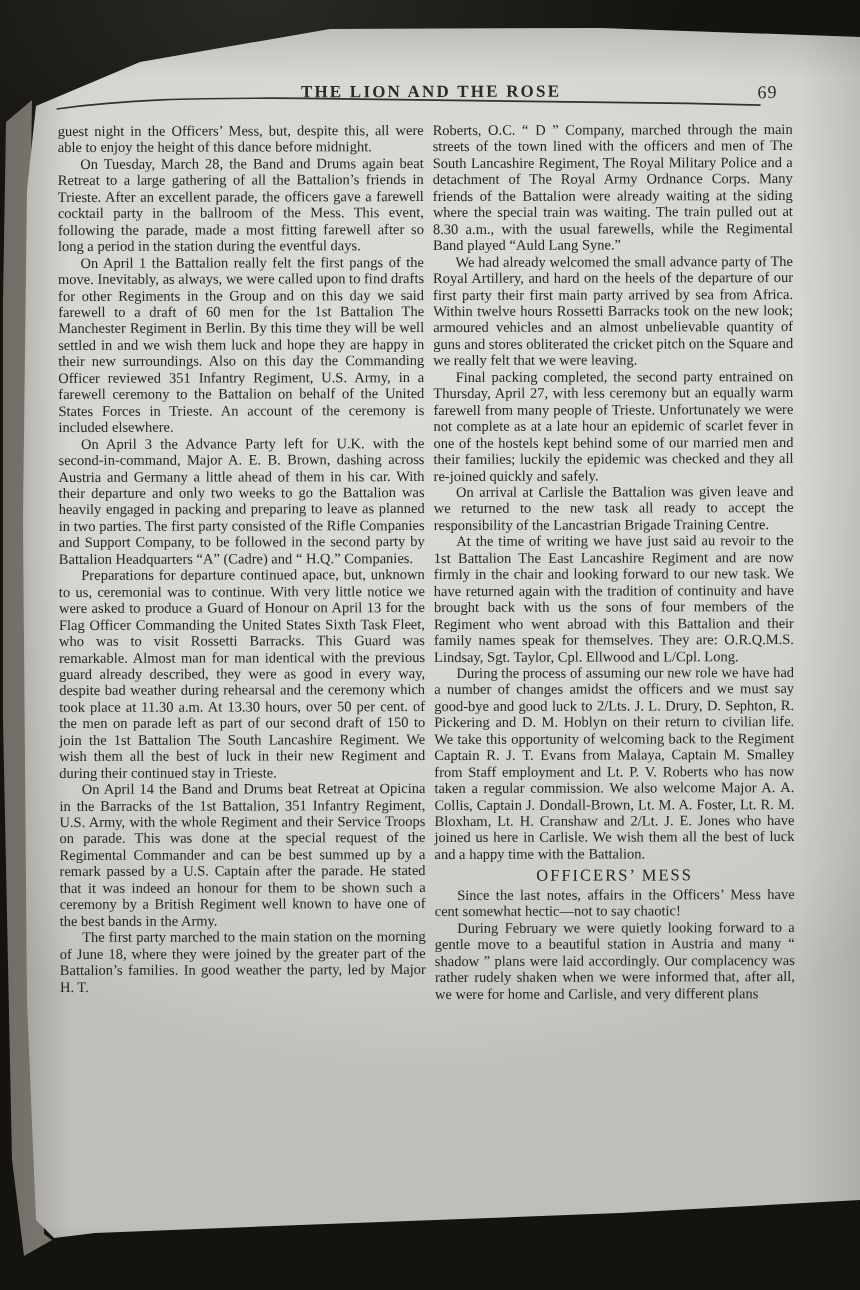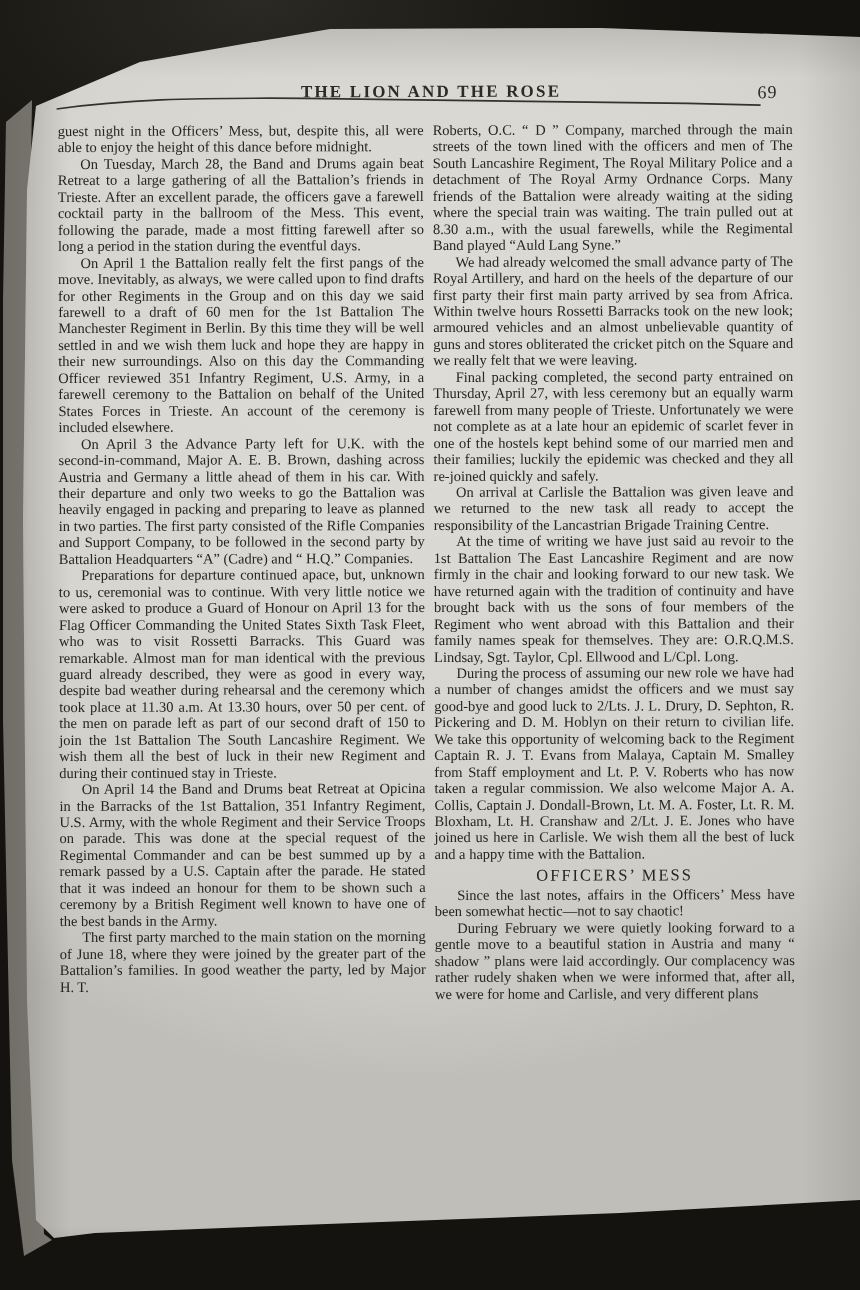--- a/index.html
+++ b/index.html
@@ -135,20 +135,20 @@
         <div>
             <p class="para flush">Roberts, O.C. “ D ” Company, marched through the main streets of the town lined with the officers and men of The South Lancashire Regiment, The Royal Military Police and a detachment of The Royal Army Ordnance Corps.  Many friends of the Battalion were already waiting at the siding where the special train was waiting.  The train pulled out at 8.30 a.m., with the usual farewells, while the Regimental Band played “Auld Lang Syne.”</p>
             <p class="para">We had already welcomed the small advance party of The Royal Artillery, and hard on the heels of the departure of our first party their first main party arrived by sea from Africa.  Within twelve hours Rossetti Barracks took on the new look; armoured vehicles and an almost unbelievable quantity of guns and stores obliterated the cricket pitch on the Square and we really felt that we were leaving.</p>
             <p class="para">Final packing completed, the second party entrained on Thursday, April 27, with less ceremony but an equally warm farewell from many people of Trieste.  Unfortunately we were not complete as at a late hour an epidemic of scarlet fever in one of the hostels kept behind some of our married men and their families; luckily the epidemic was checked and they all re-joined quickly and safely.</p>
             <p class="para">On arrival at Carlisle the Battalion was given leave and we returned to the new task all ready to accept the responsibility of the Lancastrian Brigade Training Centre.</p>
             <p class="para">At the time of writing we have just said au revoir to the 1st Battalion The East Lancashire Regiment and are now firmly in the chair and looking forward to our new task.  We have returned again with the tradition of continuity and have brought back with us the sons of four members of the Regiment who went abroad with this Battalion and their family names speak for themselves.  They are: O.R.Q.M.S. Lindsay, Sgt. Taylor, Cpl. Ellwood and L/Cpl. Long.</p>
             <p class="para">During the process of assuming our new role we have had a number of changes amidst the officers and we must say good-bye and good luck to 2/Lts. J. L. Drury, D. Sephton, R. Pickering and D. M. Hoblyn on their return to civilian life.  We take this opportunity of welcoming back to the Regiment Captain R. J. T. Evans from Malaya, Captain M. Smalley from Staff employment and Lt. P. V. Roberts who has now taken a regular commission.  We also welcome Major A. A. Collis, Captain J. Dondall-Brown, Lt. M. A. Foster, Lt. R. M. Bloxham, Lt. H. Cranshaw and 2/Lt. J. E. Jones who have joined us here in Carlisle.  We wish them all the best of luck and a happy time with the Battalion.</p>
           </div>
         <h2 class="section-heading">OFFICERS’ MESS</h2>
         <div>
-            <p class="para">Since the last notes, affairs in the Officers’ Mess have been somewhat hectic—not to say chaotic!</p>
+            <p class="para">Since the last notes, affairs in the Officers’ Mess have cent somewhat hectic—not to say chaotic!</p>
             <p class="para">During February we were quietly looking forward to a gentle move to a beautiful station in Austria and many “ shadow ” plans were laid accordingly.  Our complacency was rather rudely shaken when we were informed that, after all, we were for home and Carlisle, and very different plans</p>
           </div>
       </div>
 
     </div>
   </div>
 </div>
 
 </body></html>

